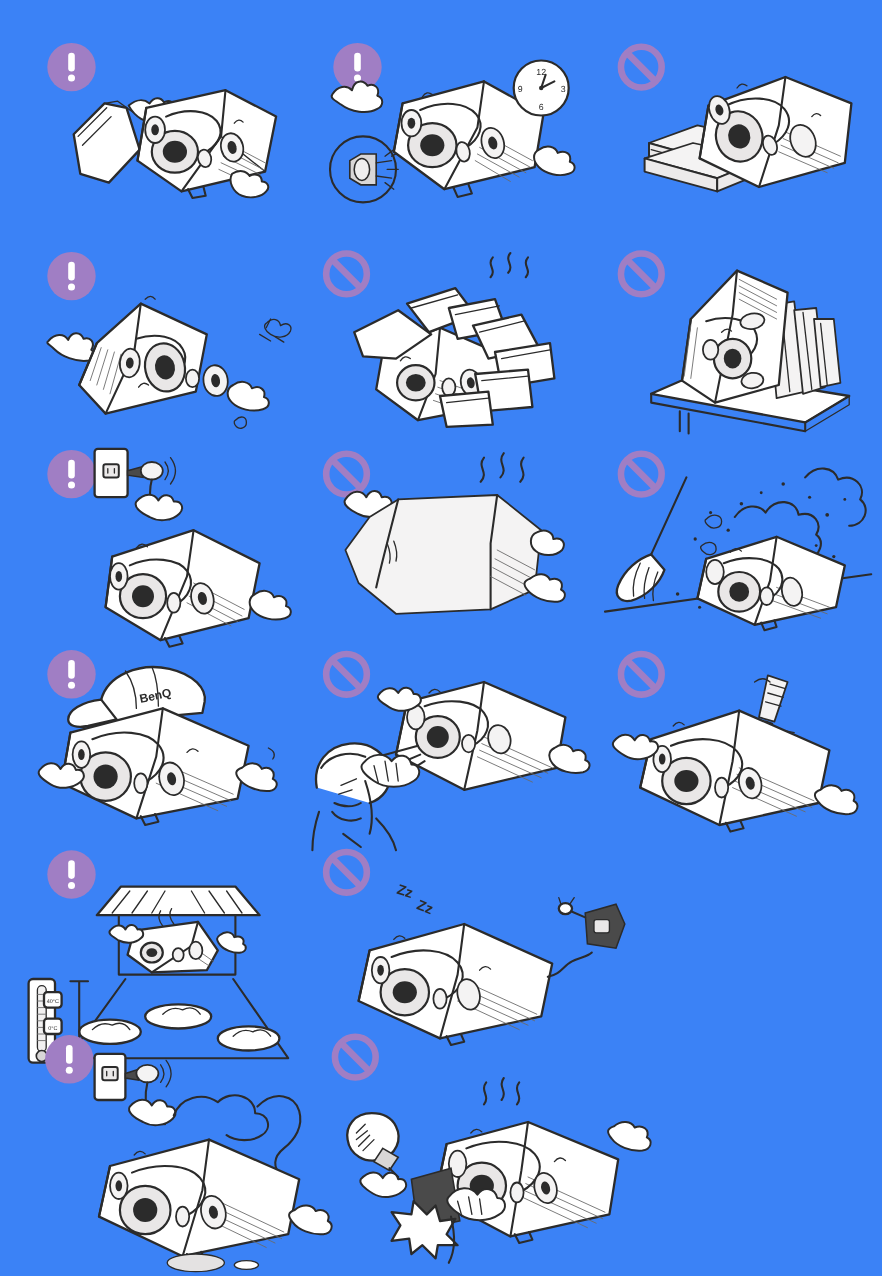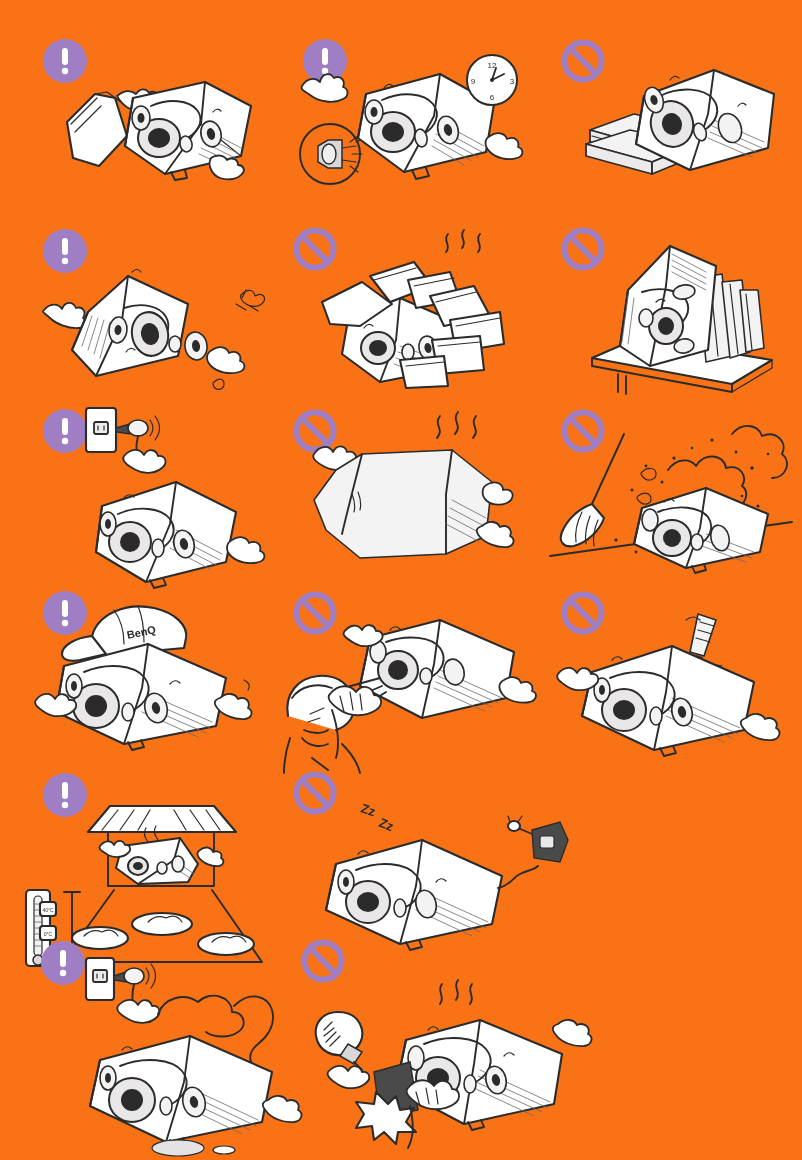--- a/index.html
+++ b/index.html
@@ -1,21 +1,21 @@
 <!DOCTYPE html>
 <html><head>
 <meta charset="utf-8">
 <style>
   html,body{margin:0;padding:0;background:#ffffff;}
   body{
     width:802px;height:1160px;position:relative;overflow:hidden;
     font-family:"Liberation Sans", sans-serif;
     color:#231f20;
   }
-  .sheet{position:absolute;inset:0;background:#f97316;padding-left:40px;}
+  .sheet{position:absolute;inset:0;background:#3b82f6;padding-left:40px;}
   .panel{position:absolute;}
   .badge{position:absolute;width:46px;height:46px;}
   .badge svg{display:block;width:46px;height:46px;}
   .art{position:absolute;}
   .art svg{display:block;overflow:visible;}
   .ink{fill:none;stroke:#2b2b2b;stroke-width:1.9;stroke-linecap:round;stroke-linejoin:round;}
   .ink-t{fill:none;stroke:#2b2b2b;stroke-width:1.2;stroke-linecap:round;stroke-linejoin:round;}
   .ink-h{fill:none;stroke:#6a6a6a;stroke-width:0.8;stroke-linecap:round;}
   .bodyfill{fill:#ffffff;stroke:#2b2b2b;stroke-width:2.1;stroke-linejoin:round;stroke-linecap:round;}
   .shade{fill:#eceaea;stroke:#2b2b2b;stroke-width:1.8;stroke-linejoin:round;}

